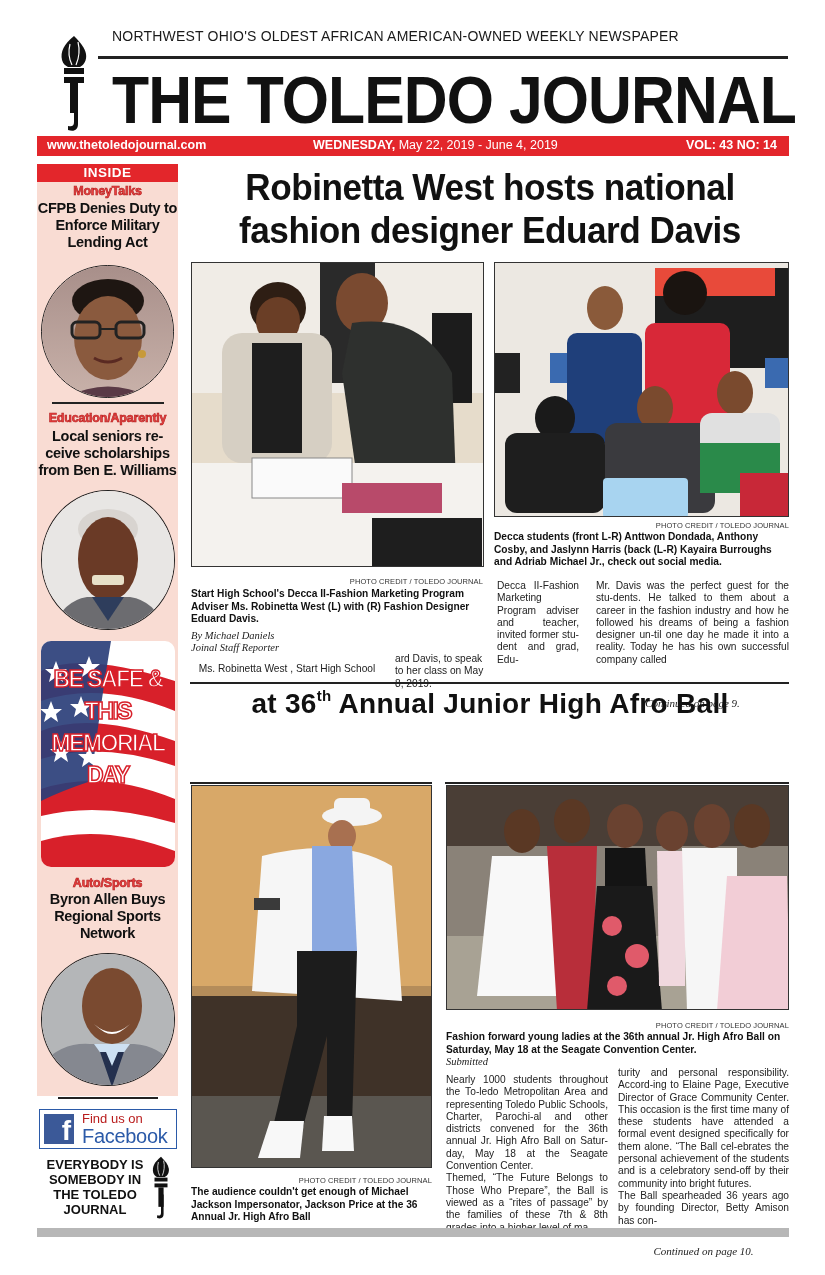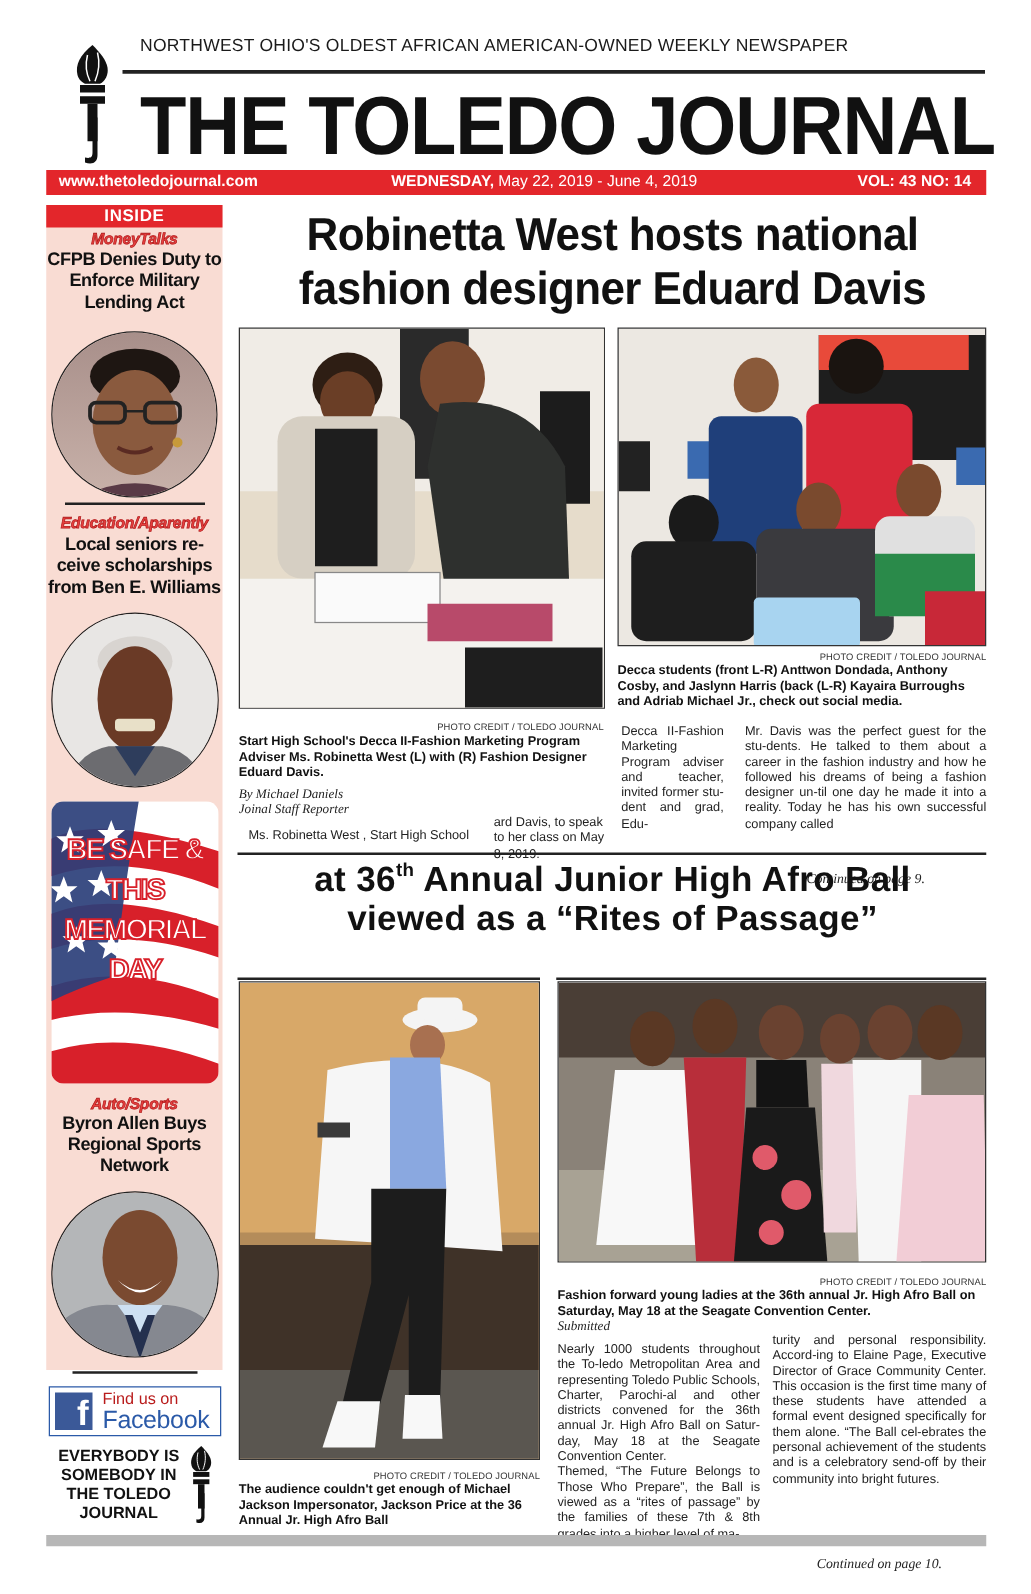--- a/index.html
+++ b/index.html
@@ -13,21 +13,21 @@
     .title { position: absolute; left: 112px; top: 62px; font-size: 66px; font-weight: 700; letter-spacing: -1px; line-height: 76px; white-space: nowrap; transform: scaleX(0.92); transform-origin: left top; color: #111; }
     .redbar { position: absolute; left: 37px; top: 136px; width: 752px; height: 20px; background: #e3262b; color: #fff; font-size: 12.5px; font-weight: 700; }
     .redbar .url { position: absolute; left: 10px; top: 2px; }
     .redbar .date { position: absolute; left: 276px; top: 2px; }
     .redbar .date .rest { font-weight: 400; }
     .redbar .vol { position: absolute; right: 12px; top: 2px; }
 
     
     .sidebar { position: absolute; left: 37px; top: 164px; width: 141px; height: 932px; background: #f9dcd3; }
     .inside-hdr { position: absolute; left: 37px; top: 164px; width: 141px; height: 18px; background: #e3262b; color: #fff; font-weight: 900; font-size: 13.5px; text-align: center; line-height: 18px; letter-spacing: 0.5px; }
-    .section-tag { position: absolute; width: 141px; text-align: center; font-weight: 900; font-size: 12.5px; color: #e8403f; -webkit-text-stroke: 0.6px #b01818; text-shadow: 0 0 1px #fff; letter-spacing: -0.2px; font-style: italic; }
+    .section-tag { position: absolute; width: 141px; text-align: center; font-weight: 900; font-size: 12.5px; color: #e8403f; -webkit-text-stroke: 0.6px #b01818; text-shadow: 0 0 1px #fff; letter-spacing: -0.2px; }
     .sb-head { position: absolute; width: 141px; text-align: center; font-weight: 700; font-size: 14.5px; line-height: 17px; color: #111; letter-spacing: -0.3px; }
     .portrait { position: absolute; border-radius: 50%; border: 1.5px solid #222; overflow: hidden; }
     .sb-rule { position: absolute; height: 1.5px; background: #222; }
 
     .memorial { position: absolute; left: 41px; top: 641px; width: 134px; height: 226px; border-radius: 10px; overflow: hidden; }
     .memorial .txt { position: absolute; left: 0; top: 22px; width: 134px; text-align: center; font-weight: 900; font-size: 23px; line-height: 32px; color: #ffffff; -webkit-text-stroke: 1.5px #d8202a; letter-spacing: -1.5px; }
 
     .fb { position: absolute; left: 39px; top: 1109px; width: 138px; height: 40px; border: 1.5px solid #2b5aa8; background: #fff; }
     .fb .logo { position: absolute; left: 4px; top: 4px; width: 30px; height: 30px; background: #3b5998; color: #fff; font-weight: 700; font-size: 28px; text-align: right; line-height: 34px; padding-right: 3px; overflow: hidden; }
     .fb .l1 { position: absolute; left: 42px; top: 1px; font-size: 13px; color: #b91c1c; }
@@ -220,21 +220,20 @@
 <div class="body" style="left:191px; top:663px; width:192px; text-align:center;">Ms. Robinetta West , Start High School</div>
 <div class="body" style="left:395px; top:653px; width:90px; text-align:left;">ard Davis, to speak to her class on May 8, 2019.</div>
 <div class="body" style="left:497px; top:580px; width:82px;">Decca II-Fashion Marketing Program adviser and teacher, invited former stu-dent and grad, Edu-</div>
 <div class="body" style="left:596px; top:580px; width:193px;">Mr. Davis was the perfect guest for the stu-dents. He talked to them about a career in the fashion industry and how he followed his dreams of being a fashion designer un-til one day he made it into a reality. Today he has his own successful company called</div>
 <div class="cont" style="left:596px; top:657px; width:193px;">Continued on page 9.</div>
 
 <div class="rule" style="left:190px; top:682px; width:599px; height:1.5px;"></div>
 
 <div class="headline2">
   <div><span>at 36</span><sup>th</sup><span> Annual Junior High Afro Ball</span></div>
-  <div>viewed as a “Rites of Passage”</div>
 </div>
 
 <div class="rule" style="left:190px; top:782px; width:242px; height:1.5px;"></div>
 <div class="rule" style="left:445px; top:782px; width:344px; height:1.5px;"></div>
 
 <div class="photo" style="left:191px; top:785px; width:241px; height:383px;">
   <svg width="241" height="383" viewBox="0 0 241 383">
     <rect width="241" height="383" fill="#d8a868"></rect>
     <rect x="0" y="200" width="241" height="110" fill="#b48c5a"></rect>
     <rect x="0" y="210" width="241" height="100" fill="#2a2220" opacity="0.85"></rect>
@@ -279,16 +278,17 @@
 <div class="credit" style="left:446px; top:1021px; width:343px;">PHOTO CREDIT / TOLEDO JOURNAL</div>
 <div class="caption" style="left:446px; top:1031px; width:343px;">Fashion forward young ladies at the  36th annual Jr. High Afro Ball on Saturday, May 18 at the Seagate Convention Center.</div>
 <div class="byline" style="left:446px; top:1056px;">Submitted</div>
 
 <div class="body" style="left:446px; top:1074px; width:162px;">
   <div>Nearly 1000 students throughout the To-ledo Metropolitan Area and representing Toledo Public Schools, Charter, Parochi-al and other districts convened for the 36th annual Jr. High Afro Ball on Satur-day, May 18 at the Seagate Convention Center.</div>
   <div>Themed, “The Future Belongs to Those Who Prepare”, the Ball is viewed as a “rites of passage” by the families of these 7th &amp; 8th grades into a higher level of ma-</div>
 </div>
 <div class="body" style="left:618px; top:1067px; width:171px;">
   <div>turity and personal responsibility. Accord-ing to Elaine Page, Executive Director of Grace Community Center. This occasion is the first time many of these students have attended a formal event designed specifically for them alone.  “The Ball cel-ebrates the personal achievement of the students and is a celebratory send-off by their community into bright futures.</div>
+  <div>The Ball spearheaded 36 years ago by founding Director, Betty Amison has con-</div>
 </div>
 <div class="cont" style="left:618px; top:1205px; width:171px;">Continued on page 10.</div>
 
 <div class="footer-bar"></div>
 
 </body></html>

